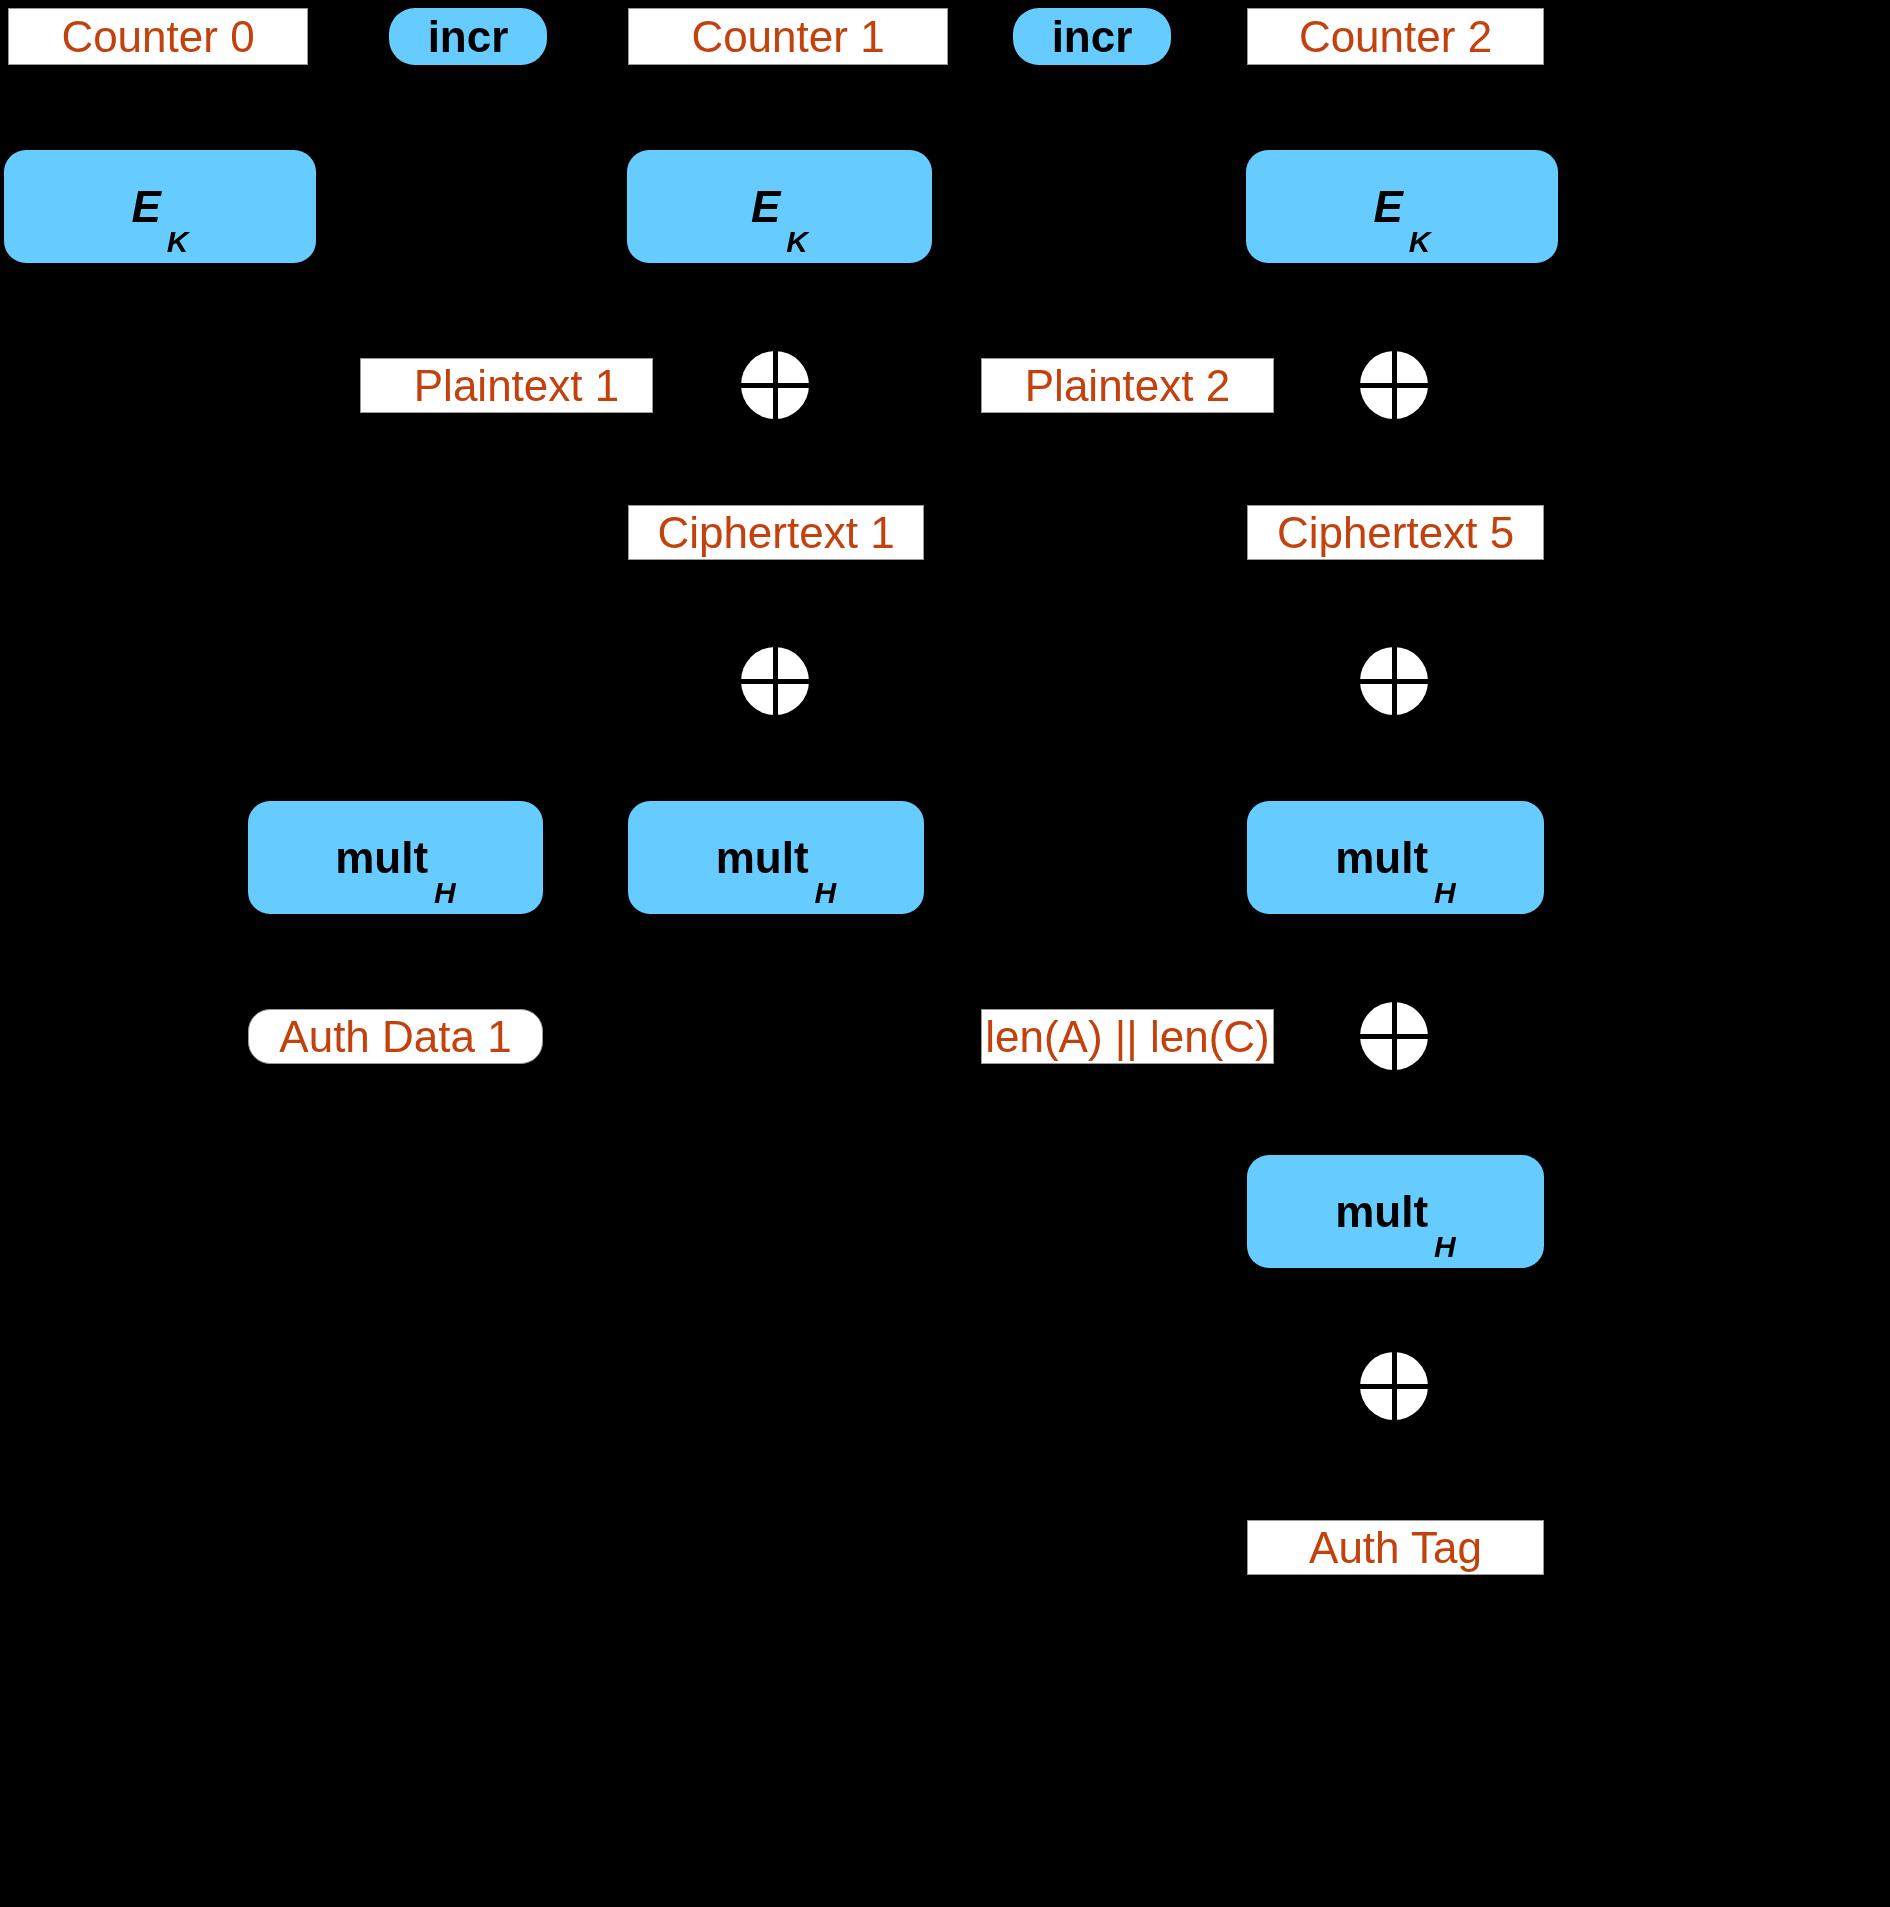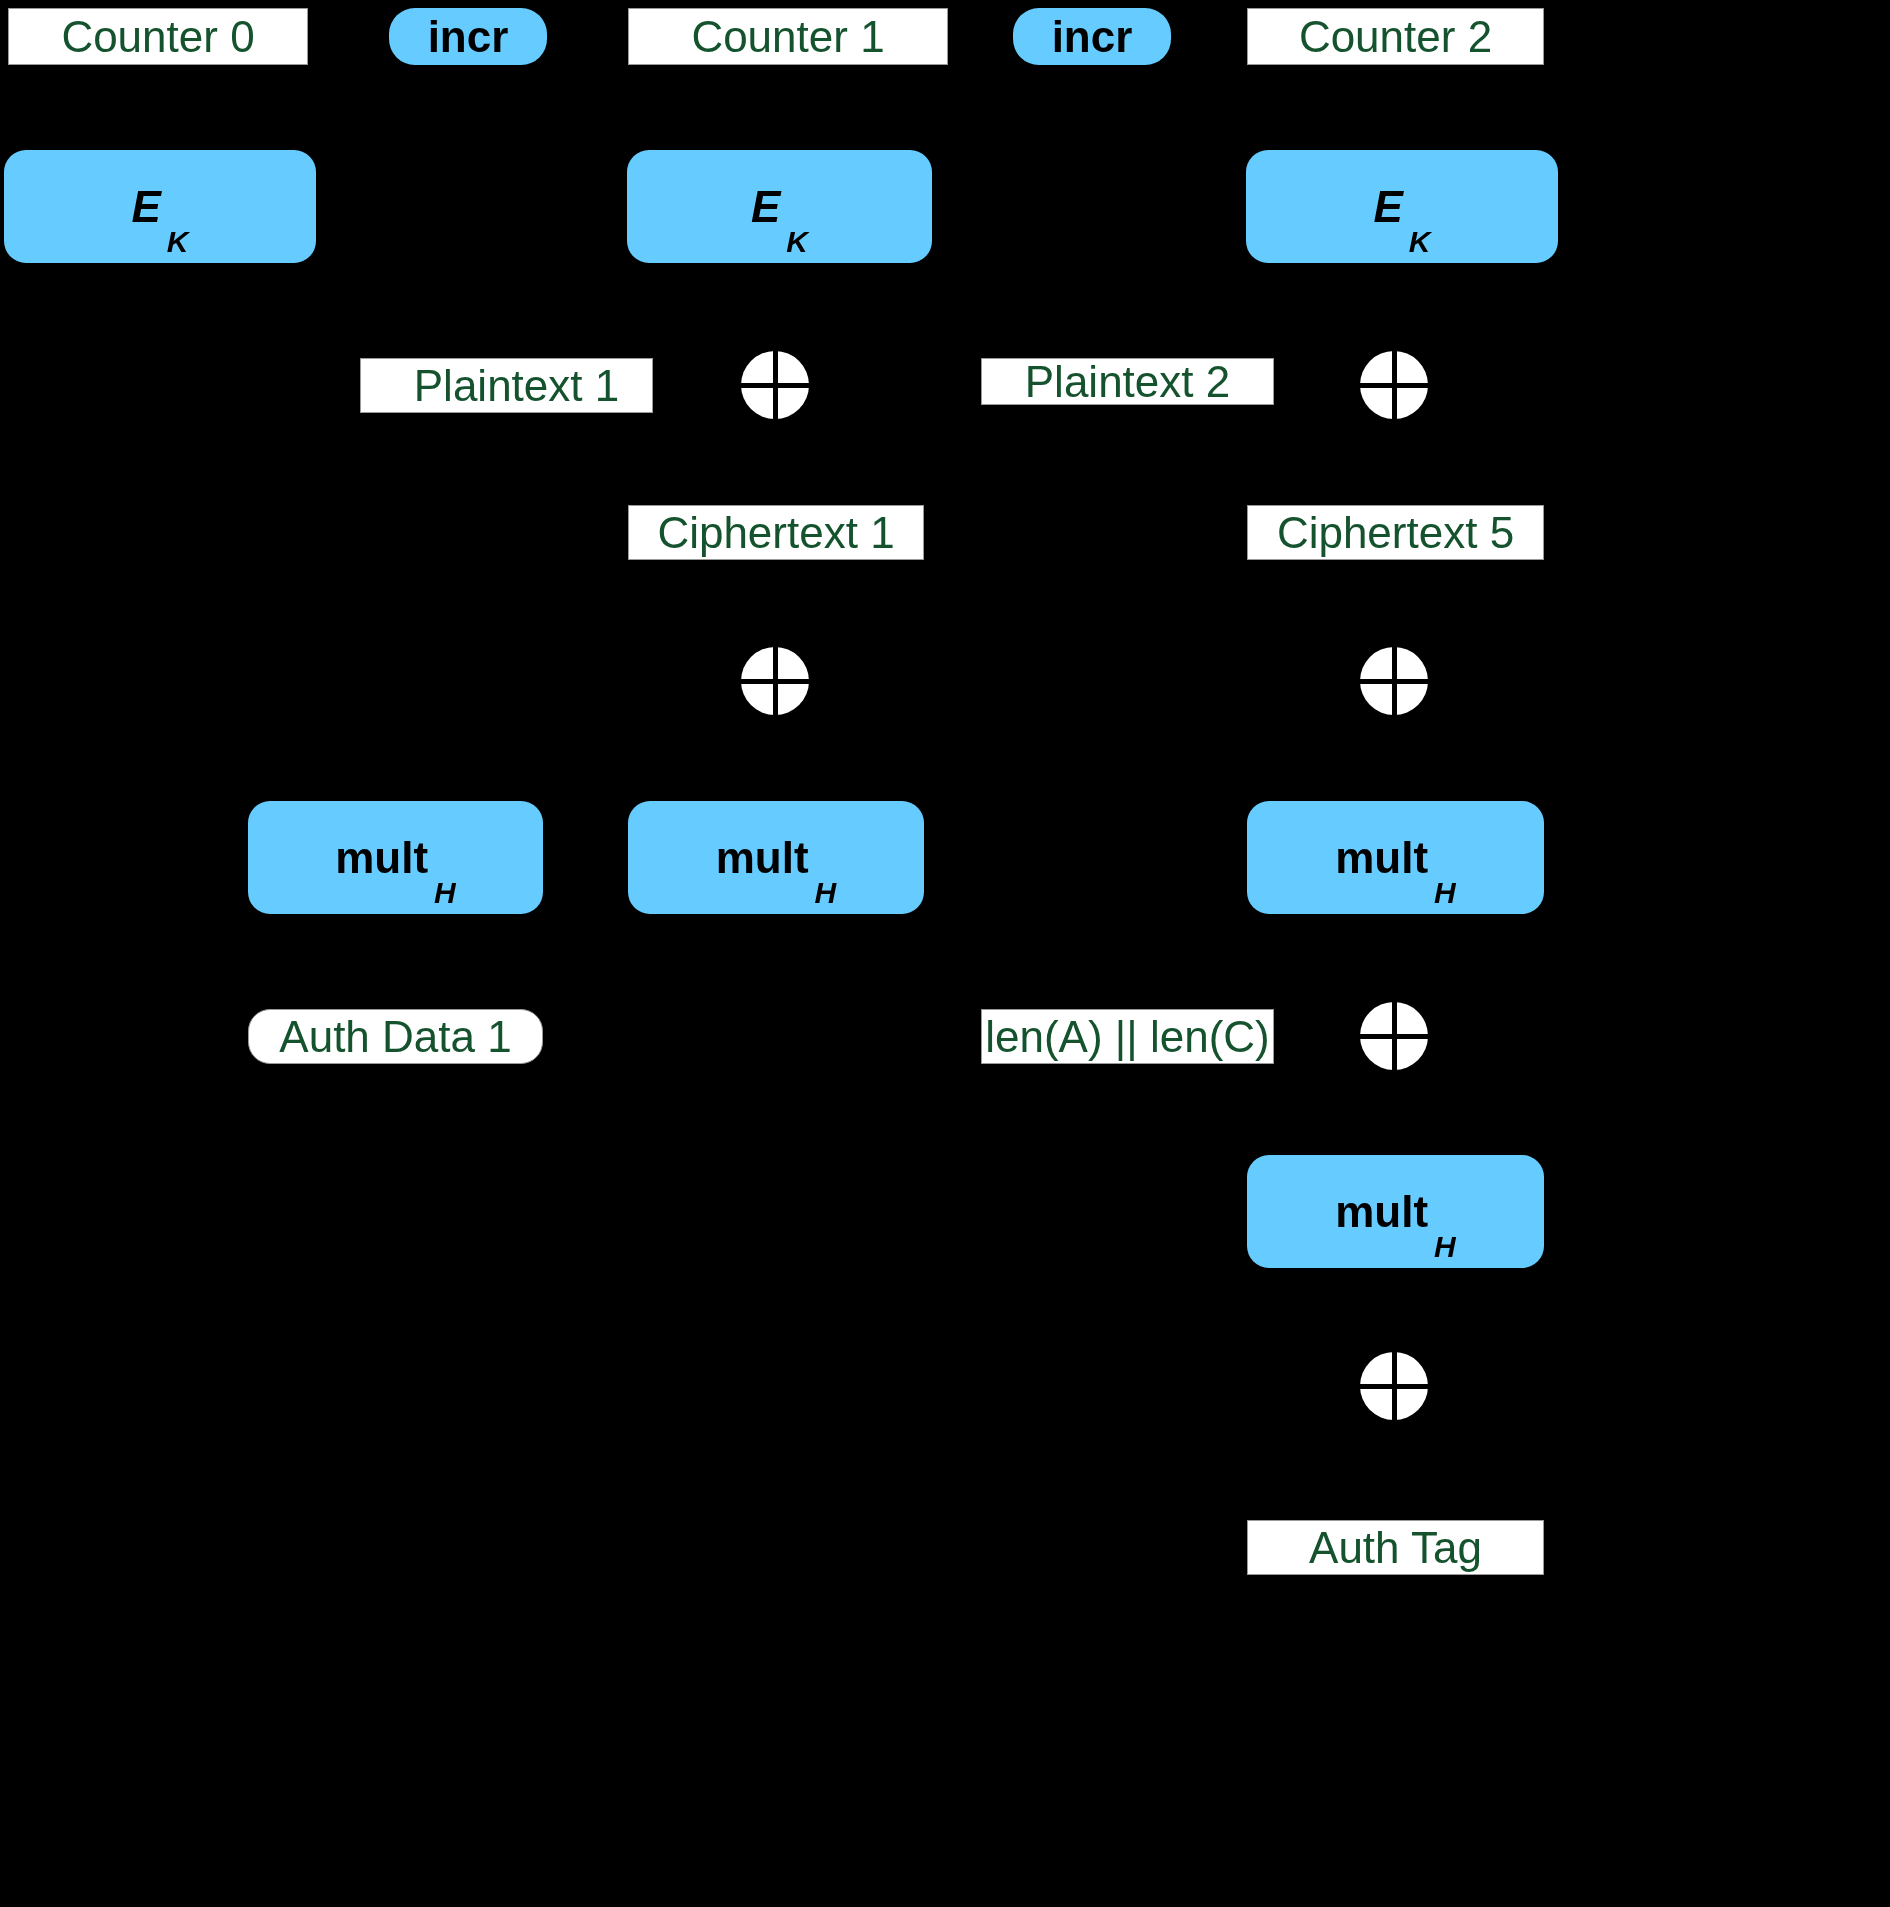--- a/index.html
+++ b/index.html
@@ -13,21 +13,21 @@
     width: 1890px;
     height: 1907px;
     background: #000000;
     overflow: hidden;
     font-family: "Liberation Sans", sans-serif;
   }
   
   .box {
     position: absolute;
     background: #ffffff;
-    color: #14532d;
+    color: #c2410c;
     border: 1px solid #999999;
     box-sizing: border-box;
     display: flex;
     align-items: center;
     justify-content: center;
     font-size: 44px;
     line-height: 1;
     white-space: nowrap;
   }
   
@@ -113,21 +113,21 @@
 
   <div class="op" style="left:1246px; top:150px; width:312px; height:113px;">
     <span class="main">E</span>
       <span class="sub">K</span>
   </div>
 
   <div class="box" style="left:360px; top:358px; width:293px; height:55px;padding-left:20px;">Plaintext 1</div>
 
   <div class="xor" style="left:741px; top:351px;"></div>
 
-  <div class="box" style="left:981px; top:358px; width:293px; height:47px;">Plaintext 2</div>
+  <div class="box" style="left:981px; top:358px; width:293px; height:55px;">Plaintext 2</div>
 
   <div class="xor" style="left:1360px; top:351px;"></div>
 
   <div class="box" style="left:628px; top:505px; width:296px; height:55px;">Ciphertext 1</div>
 
   <div class="box" style="left:1247px; top:505px; width:297px; height:55px;">Ciphertext 5</div>
 
   <div class="xor" style="left:741px; top:647px;"></div>
 
   <div class="xor" style="left:1360px; top:647px;"></div>

